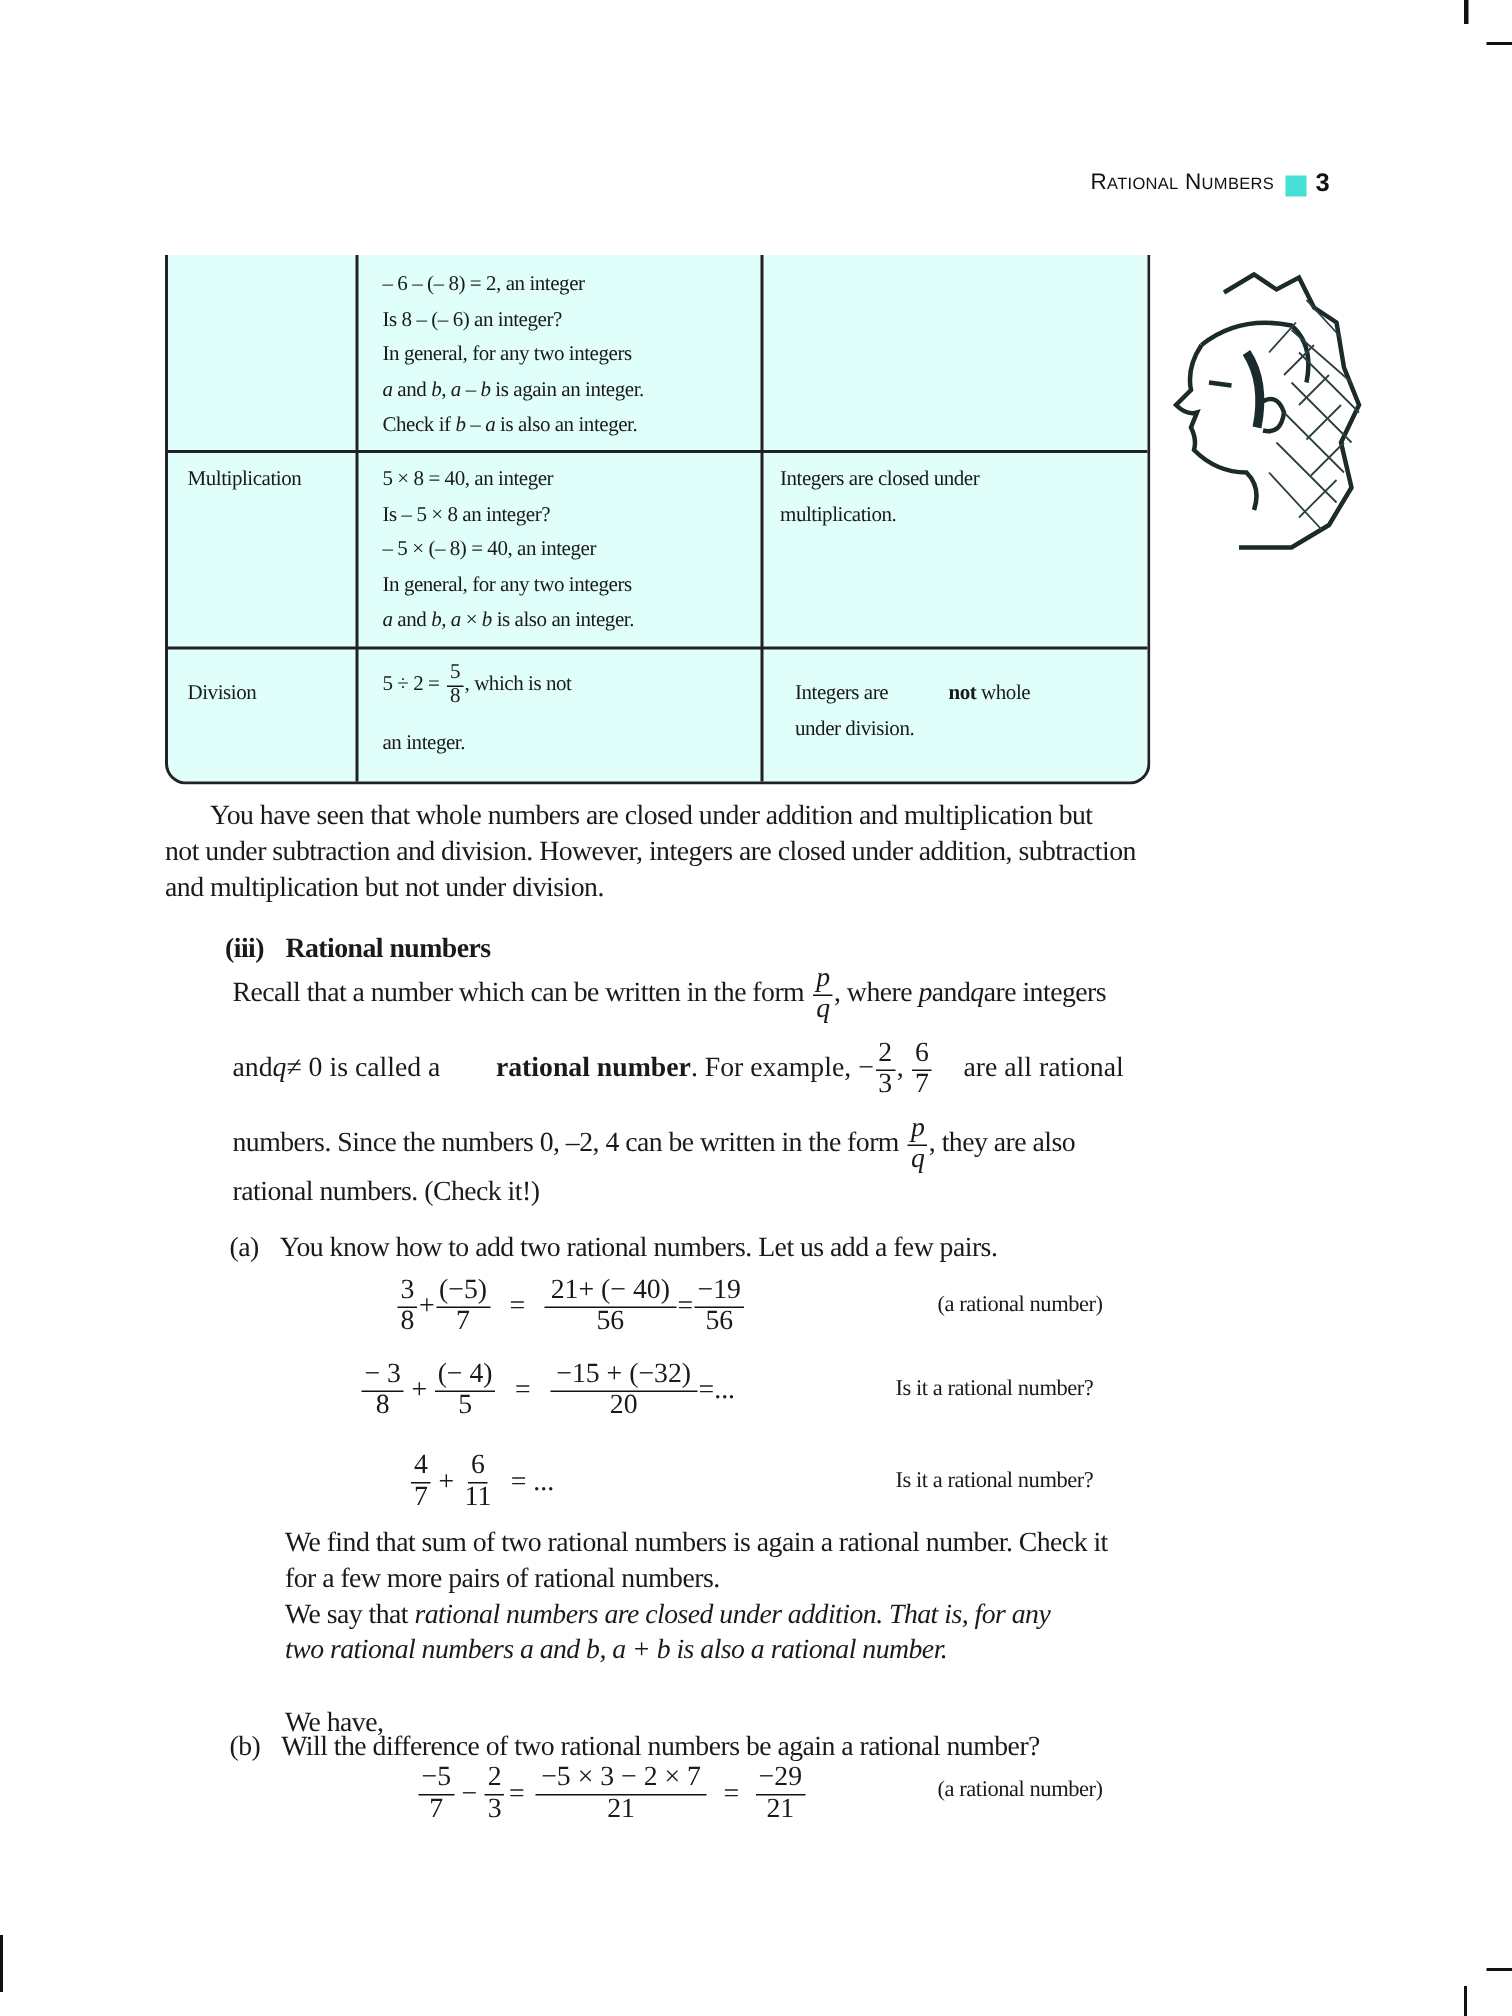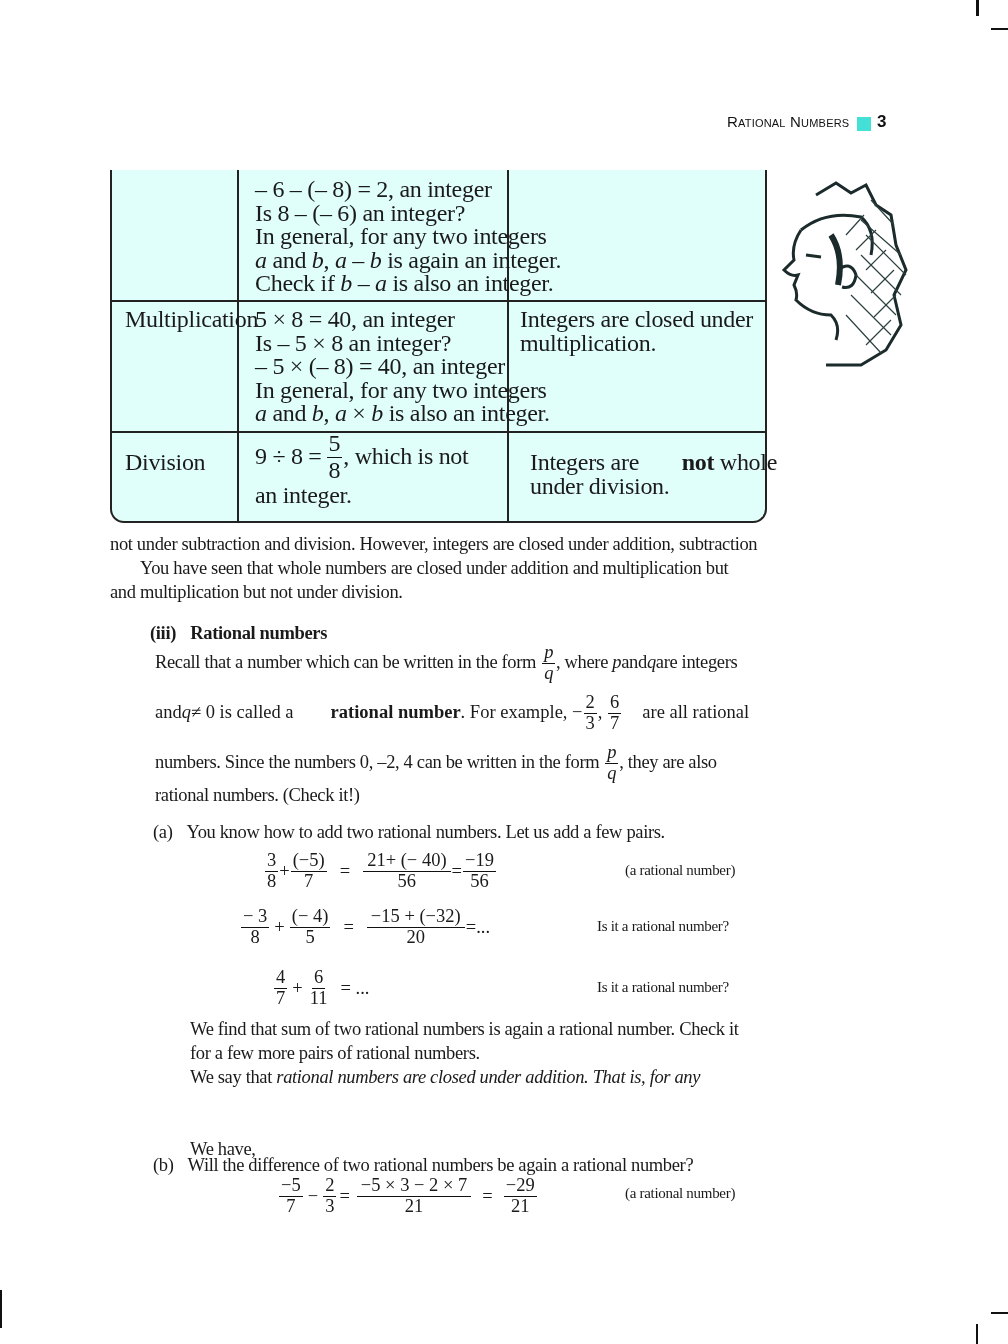--- a/index.html
+++ b/index.html
@@ -13,21 +13,21 @@
                   font-size:15px; letter-spacing:0.2px; color:#111; font-variant:small-caps; white-space:nowrap; }
   .head-box { position:absolute; top:117px; left:857px; width:14px; height:14px; background:#44e0d8; }
   .page-num { position:absolute; top:112px; left:877px; font-family:"Liberation Sans", sans-serif; font-weight:bold; font-size:17px; color:#111; }
 
   
   .tbl { position:absolute; left:110px; top:170px; width:657px; height:353px;
          background:#e0fffb; border-left:2px solid #222; border-right:2px solid #222; border-bottom:2px solid #222;
          border-radius:0 0 14px 14px; box-sizing:border-box; }
   .vline { position:absolute; top:0; bottom:0; width:2px; background:#222; }
   .hline { position:absolute; left:0; right:0; height:2px; background:#222; }
-  .cell { position:absolute; font-size:24px; line-height:23.6px; white-space:nowrap; letter-spacing:-0.3px; }
+  .cell { position:absolute; font-size:14px; line-height:23.6px; white-space:nowrap; letter-spacing:-0.3px; }
   .ital { font-style:italic; }
   
   .frac { display:inline-flex; flex-direction:column; align-items:center; vertical-align:middle; line-height:1.05; margin:0 1px; }
   .frac .num { border-bottom:1.6px solid #111; padding:0 2px; }
   .frac .den { padding:0 2px; }
 
   .para { position:absolute; font-size:18.5px; line-height:23.8px; letter-spacing:-0.35px; white-space:nowrap; }
   .bold { font-weight:bold;padding-left:37px; }
   .eq { position:absolute; font-size:18.5px; white-space:nowrap; display:flex; align-items:center; }
   .eq .op { margin:0 4px; }
@@ -86,38 +86,38 @@
     <div><span class="ital">a</span> and <span class="ital">b</span>, <span class="ital">a</span> × <span class="ital">b</span> is also an integer.</div>
   </div>
   <div class="cell" style="left:408px;top:138px;">
     <div>Integers are closed under</div>
     <div>multiplication.</div>
   </div>
 
   <div class="cell" style="left:13px;top:281px;">Division</div>
   <div class="cell" style="left:143px;top:264px;">
     <div style="display:flex;align-items:center;height:46px;">
-      <span>9 ÷ 8 =</span>
+      <span>5 ÷ 2 =</span>
       <span class="frac" style="margin-left:5px;">
         <span class="num">5</span>
         <span class="den">8</span>
       </span>
       <span>, which is not</span>
     </div>
     <div style="margin-top:4px;">an integer.</div>
   </div>
   <div class="cell" style="left:418px;top:281px;">
     <div><span>Integers are </span><span class="bold">not</span><span> whole</span></div>
     <div>under division.</div>
   </div>
 </div>
 
 <div class="para" style="left:110px;top:533px;">
+  <div style="padding-left:30px;">You have seen that whole numbers are closed under addition and multiplication but</div>
   <div>not under subtraction and division. However, integers are closed under addition, subtraction</div>
-  <div style="padding-left:30px;">You have seen that whole numbers are closed under addition and multiplication but</div>
   <div>and multiplication but not under division.</div>
 </div>
 
 <div class="para bold" style="left:113px;top:622px;">
   <span>(iii)</span>
   <span style="margin-left:10px;">Rational numbers</span>
 </div>
 
 <div class="para" style="left:155px;top:640px;display:flex;align-items:center;height:46px;">
   <span>Recall that a number which can be written in the form</span>
@@ -208,20 +208,21 @@
       <span class="den">11</span>
     </span>
   <span style="margin-left:10px;">= ...</span>
 </div>
 <div class="note" style="left:597px;top:979px;">Is it a rational number?</div>
 
 <div class="para" style="left:190px;top:1018px;">
   <div>We find that sum of two rational numbers is again a rational number. Check it</div>
   <div>for a few more pairs of rational numbers.</div>
   <div><span>We say that </span><span class="ital">rational numbers are closed under addition. That is, for any</span></div>
+  <div class="ital">two rational numbers a and b, a + b is also a rational number.</div>
 </div>
 
 <div class="para" style="left:153px;top:1114px;margin-top:40px;">
   <span>(b)</span><span style="margin-left:14px;">Will the difference of two rational numbers be again a rational number?</span>
 </div>
 <div class="para" style="left:190px;top:1138px;">We have,</div>
 
 <div class="eq" style="left:278px;top:1168px;height:56px;">
   <span class="frac">
       <span class="num">−5</span>

